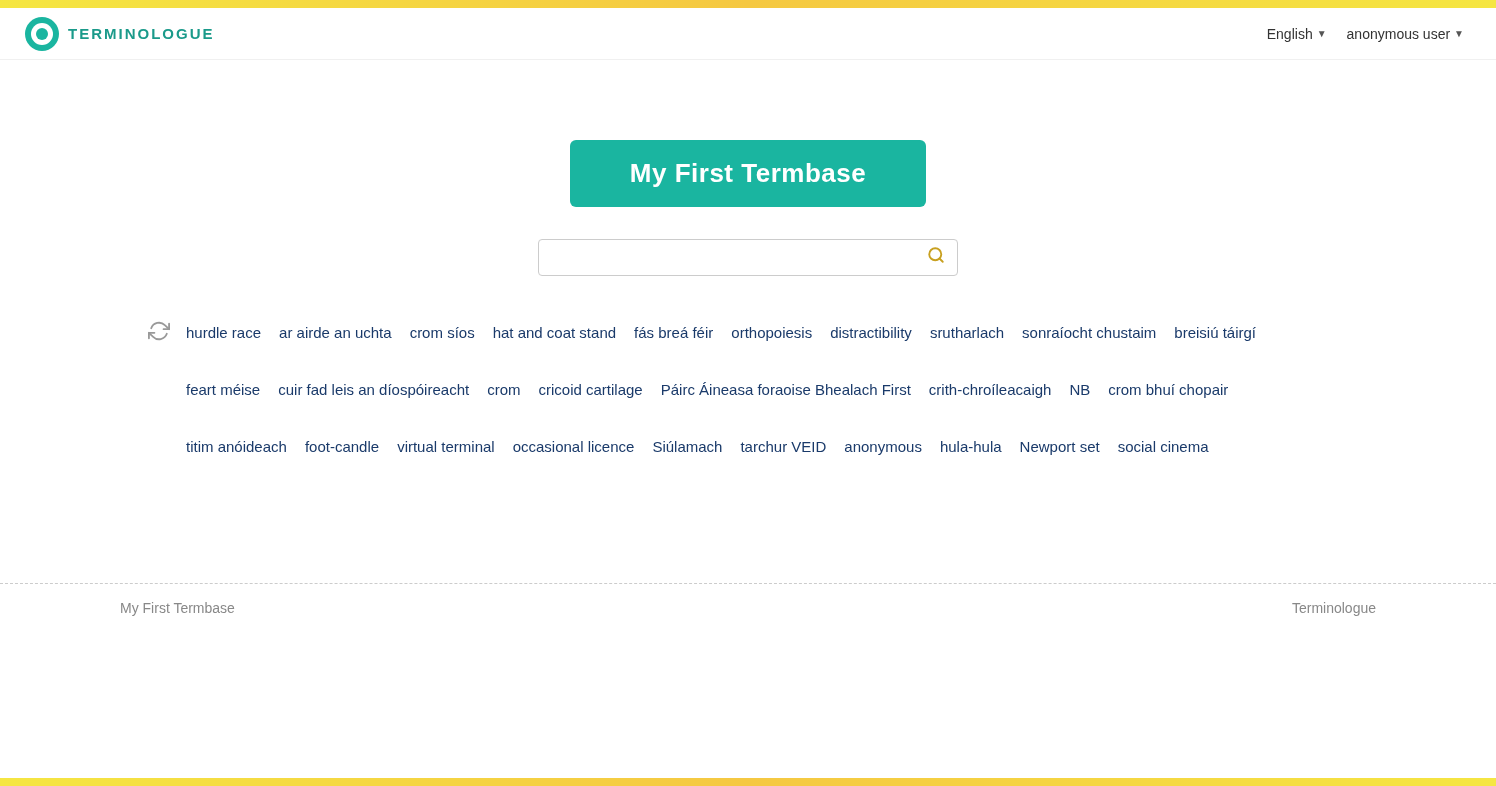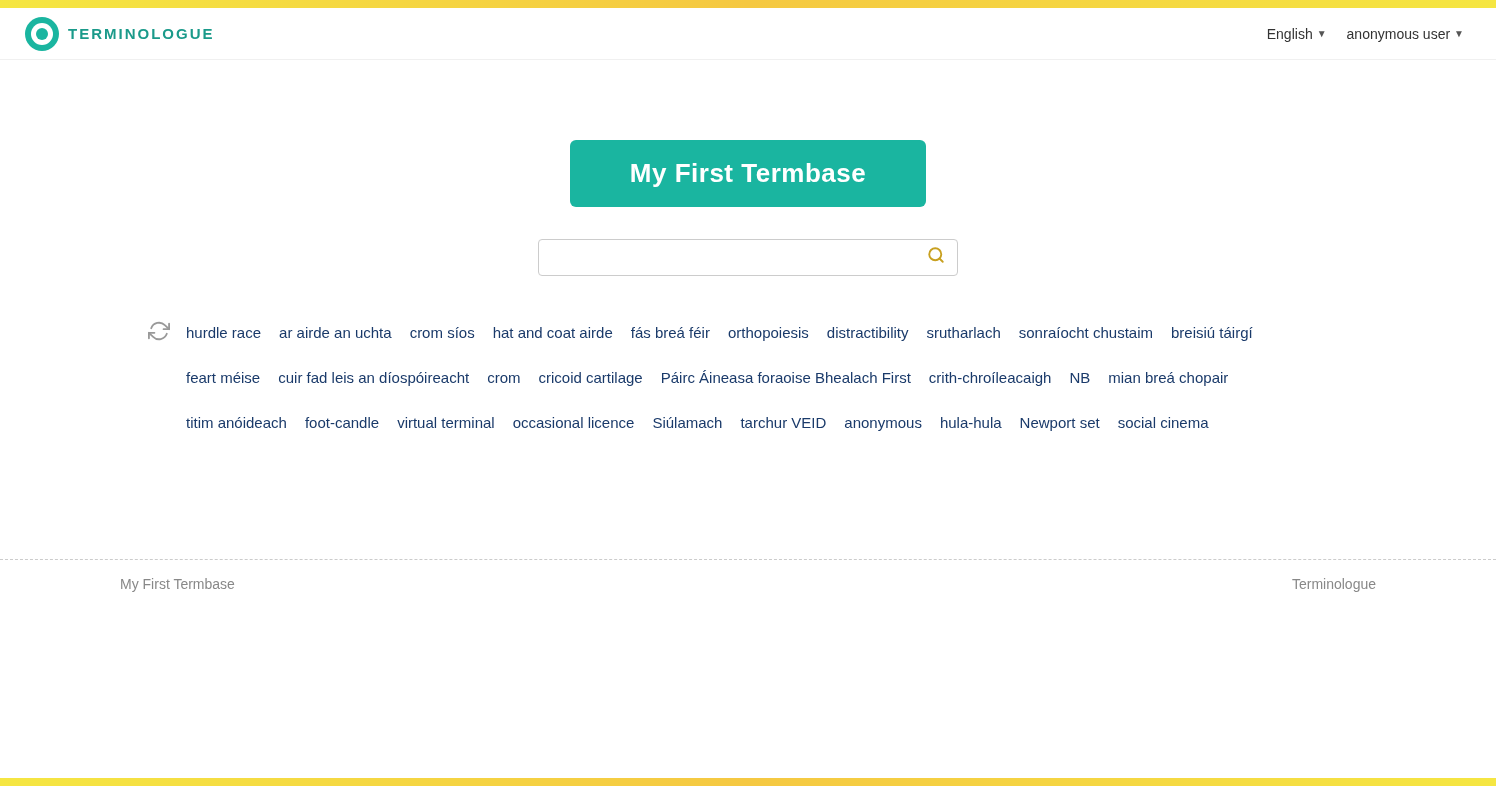--- a/index.html
+++ b/index.html
@@ -127,21 +127,21 @@
       cursor: pointer;
       color: #888;
       font-size: 20px;
       margin-top: 4px;
       flex-shrink: 0;
     }
 
     .tags-list {
       display: flex;
       flex-wrap: wrap;
-      gap: 12px 0;
+      gap: 24px 0;
       line-height: 2.2;
     }
 
     .tag-link {
       color: #1a3a6a;
       font-size: 15px;
       cursor: pointer;
       text-decoration: none;
       margin-right: 18px;
       white-space: nowrap;
@@ -216,35 +216,35 @@
       <svg width="22" height="22" viewBox="0 0 24 24" fill="none" stroke="#999" stroke-width="2" stroke-linecap="round" stroke-linejoin="round">
         <polyline points="23 4 23 10 17 10"></polyline>
         <polyline points="1 20 1 14 7 14"></polyline>
         <path d="M3.51 9a9 9 0 0 1 14.85-3.36L23 10M1 14l4.64 4.36A9 9 0 0 0 20.49 15"></path>
       </svg>
     </button>
     <div class="tags-list" id="tags-container">
     <a href="#" class="tag-link">hurdle race</a>
         <a href="#" class="tag-link">ar airde an uchta</a>
         <a href="#" class="tag-link">crom síos</a>
-        <a href="#" class="tag-link">hat and coat airde</a>
+        <a href="#" class="tag-link">hat and coat stand</a>
         <a href="#" class="tag-link">fás breá féir</a>
         <a href="#" class="tag-link">orthopoiesis</a>
         <a href="#" class="tag-link">distractibility</a>
         <a href="#" class="tag-link">srutharlach</a>
         <a href="#" class="tag-link">sonraíocht chustaim</a>
         <a href="#" class="tag-link">breisiú táirgí</a>
         <a href="#" class="tag-link">feart méise</a>
         <a href="#" class="tag-link">cuir fad leis an díospóireacht</a>
         <a href="#" class="tag-link">crom</a>
         <a href="#" class="tag-link">cricoid cartilage</a>
         <a href="#" class="tag-link">Páirc Áineasa foraoise Bhealach First</a>
         <a href="#" class="tag-link">crith-chroíleacaigh</a>
         <a href="#" class="tag-link">NB</a>
-        <a href="#" class="tag-link">mian breá chopair</a>
+        <a href="#" class="tag-link">crom bhuí chopair</a>
         <a href="#" class="tag-link">titim anóideach</a>
         <a href="#" class="tag-link">foot-candle</a>
         <a href="#" class="tag-link">virtual terminal</a>
         <a href="#" class="tag-link">occasional licence</a>
         <a href="#" class="tag-link">Siúlamach</a>
         <a href="#" class="tag-link">tarchur VEID</a>
         <a href="#" class="tag-link">anonymous</a>
         <a href="#" class="tag-link">hula-hula</a>
         <a href="#" class="tag-link">Newport set</a>
         <a href="#" class="tag-link">social cinema</a>

